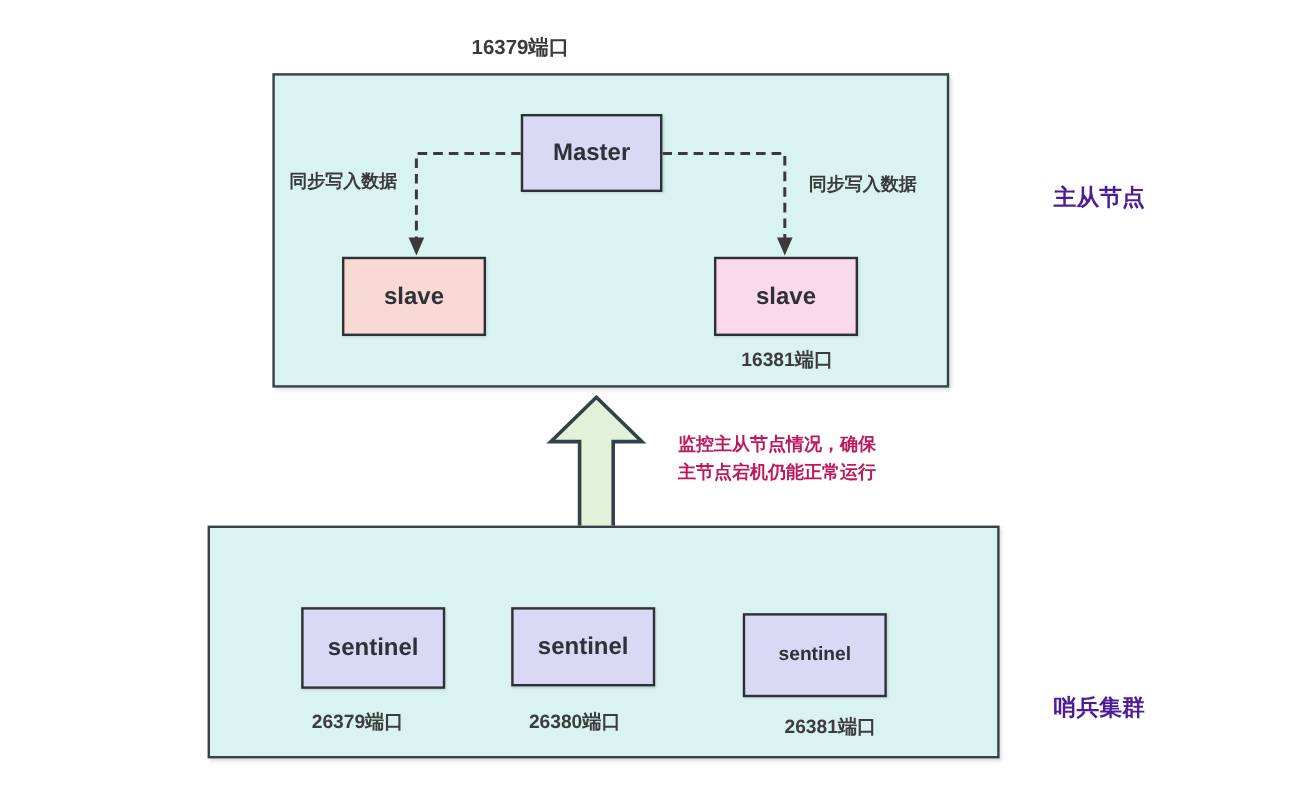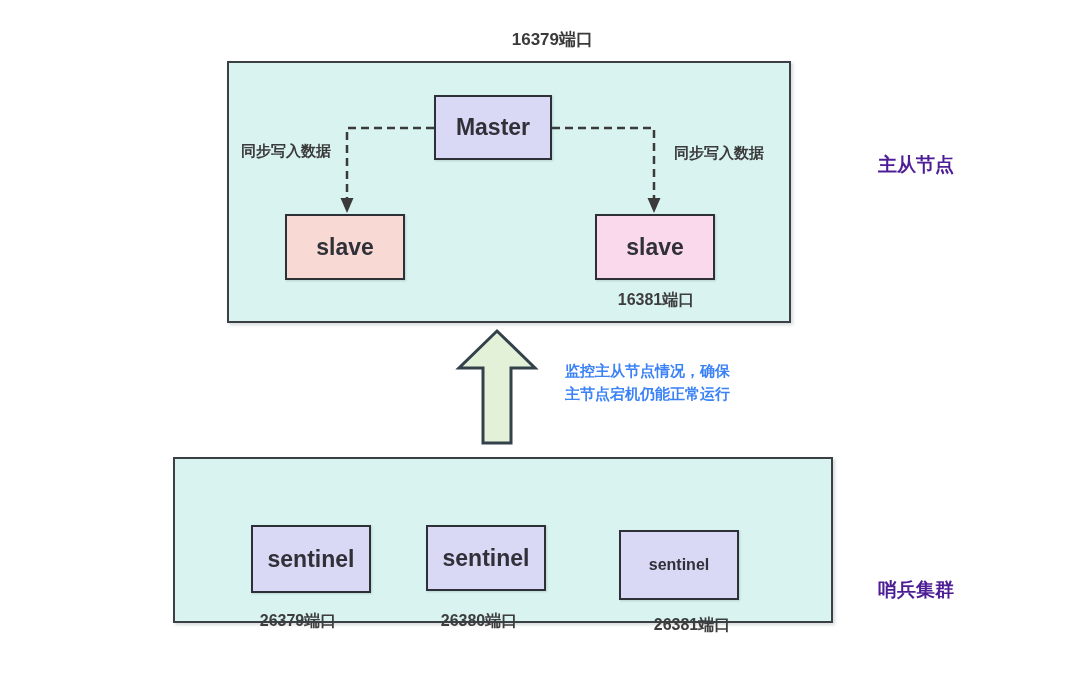--- a/index.html
+++ b/index.html
@@ -7,56 +7,56 @@
   .canvas{position:relative;width:1080px;height:676px;background:#ffffff;overflow:hidden;}
 
   .group-box{
     position:absolute;
     background:#d9f3f0;
     border:2.5px solid #3b4045;
     box-shadow:2px 2px 3px rgba(90,110,115,0.25);
     box-sizing:border-box;
   }
   .top-group{left:227px;top:61px;width:564px;height:262px;}
-  .bottom-group{left:173px;top:457px;width:660px;height:166px;}
+  .bottom-group{left:173px;top:438px;width:660px;height:194px;}
 
   .node{
     position:absolute;
     display:flex;align-items:center;justify-content:center;
     border:2.5px solid #2e3038;
     box-sizing:border-box;
-    font-weight:bold;font-size:23px;color:#2f3038;
+    font-weight:bold;font-size:20px;color:#2f3038;
     box-shadow:1px 1px 2px rgba(90,110,115,0.25);
   }
   .master-node{left:205px;top:32px;width:118px;height:65px;background:#d9d9f6;}
   .slave-node-1{left:56px;top:151px;width:120px;height:66px;background:#f9d9d3;}
   .slave-node-2{left:366px;top:151px;width:120px;height:66px;background:#fbd9ec;}
   .sentinel-node{background:#d9d9f6;}
   .sentinel-node-1{left:76px;top:66px;width:120px;height:68px;}
   .sentinel-node-2{left:251px;top:66px;width:120px;height:66px;}
   .sentinel-node-3{left:444px;top:71px;width:120px;height:70px;font-size:16px;}
 
   .label{position:absolute;font-weight:bold;white-space:nowrap;}
   .port-label{font-size:16px;text-align:center;width:160px;color:#3d3d3d;}
-  .top-port-label{left:393px;top:28px;width:200px;text-align:right;font-size:17px;}
+  .top-port-label{left:393px;top:28px;width:200px;text-align:left;font-size:17px;}
   .slave-port-1{left:40px;top:233px;}
   .slave-port-2{left:347px;top:227px;}
   .sentinel-port-1{left:43px;top:152px;}
   .sentinel-port-2{left:224px;top:152px;text-align:center;}
   .sentinel-port-3{left:437px;top:156px;}
 
   .sync-label{font-size:15px;color:#3a3a3a;}
   .sync-label-left{left:8px;top:79px;width:94px;text-align:right;}
   .sync-label-right{left:445px;top:81px;width:100px;text-align:left;}
 
   .side-label{font-size:19px;color:#4c1d95;}
   .side-label-top{left:878px;top:152px;}
   .side-label-bottom{left:878px;top:533px;margin-top:44px;}
 
-  .note{position:absolute;left:565px;top:359px;font-weight:bold;font-size:15px;line-height:23px;color:#3b82f6;}
+  .note{position:absolute;left:565px;top:359px;font-weight:bold;font-size:15px;line-height:23px;color:#be185d;}
 
   svg{position:absolute;left:0;top:0;overflow:visible;}
 </style>
 </head>
 <body>
 
 <div class="canvas">
 
   <div class="label top-port-label">16379端口</div>
 

